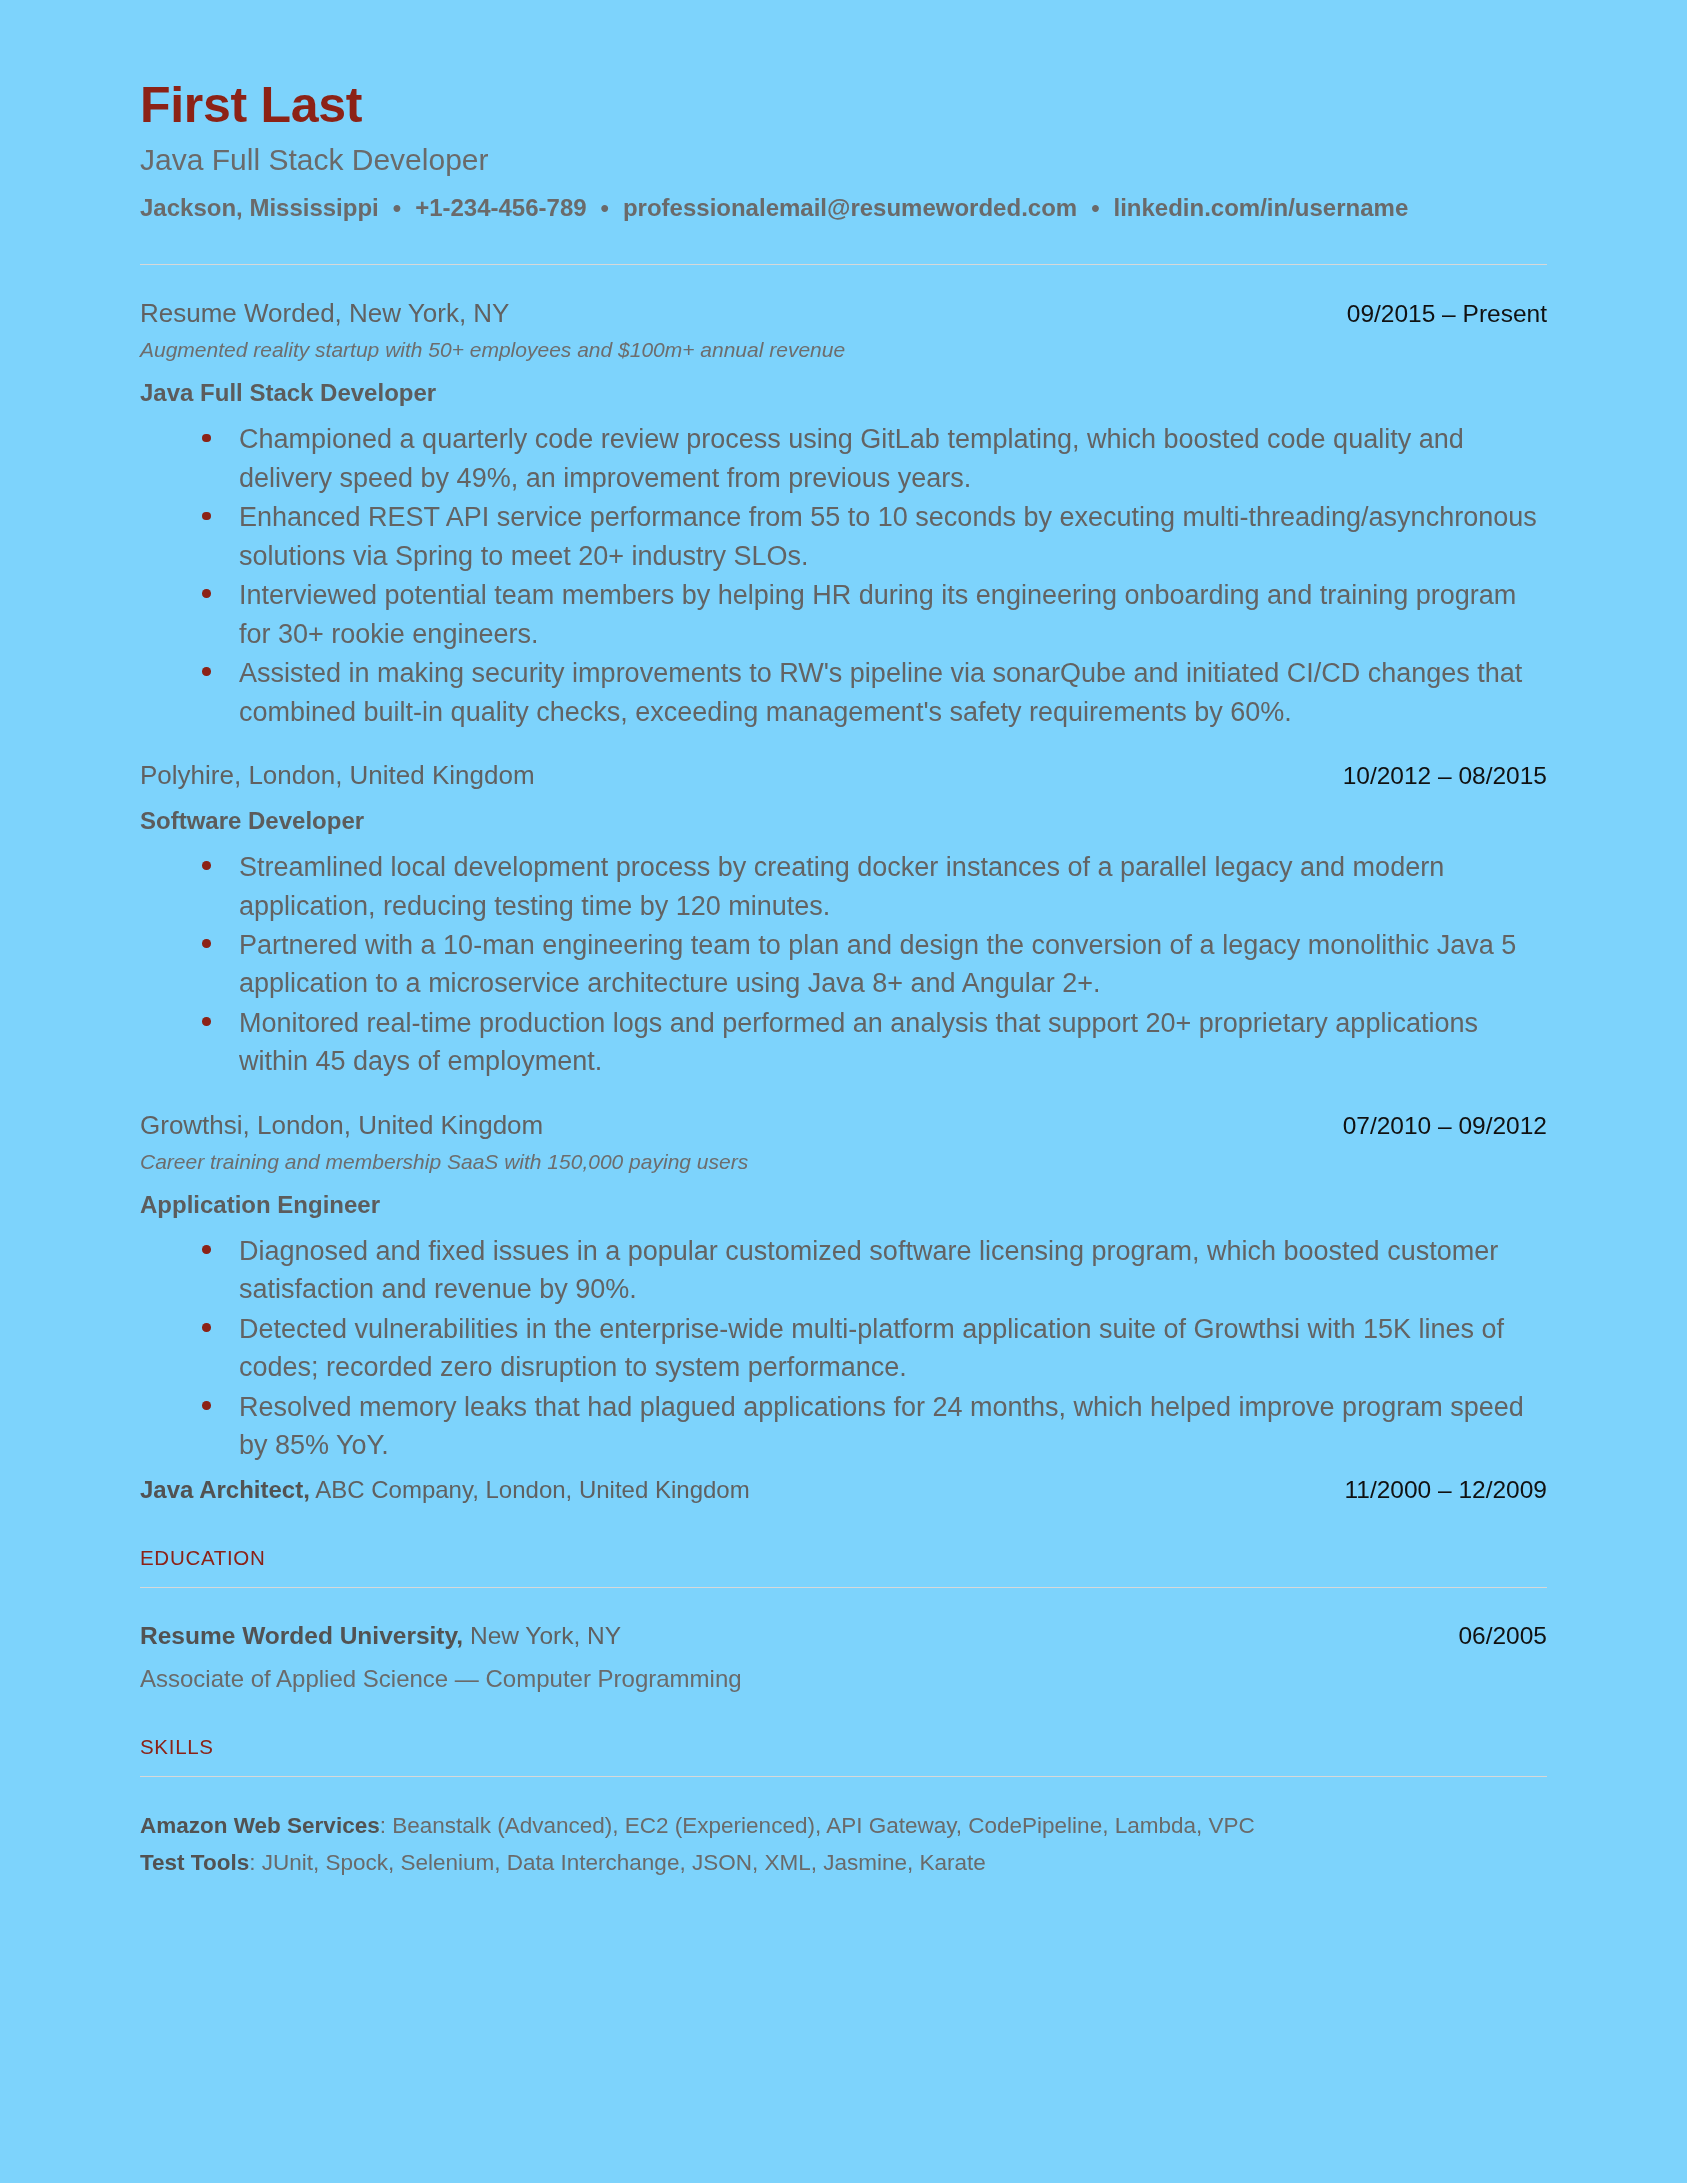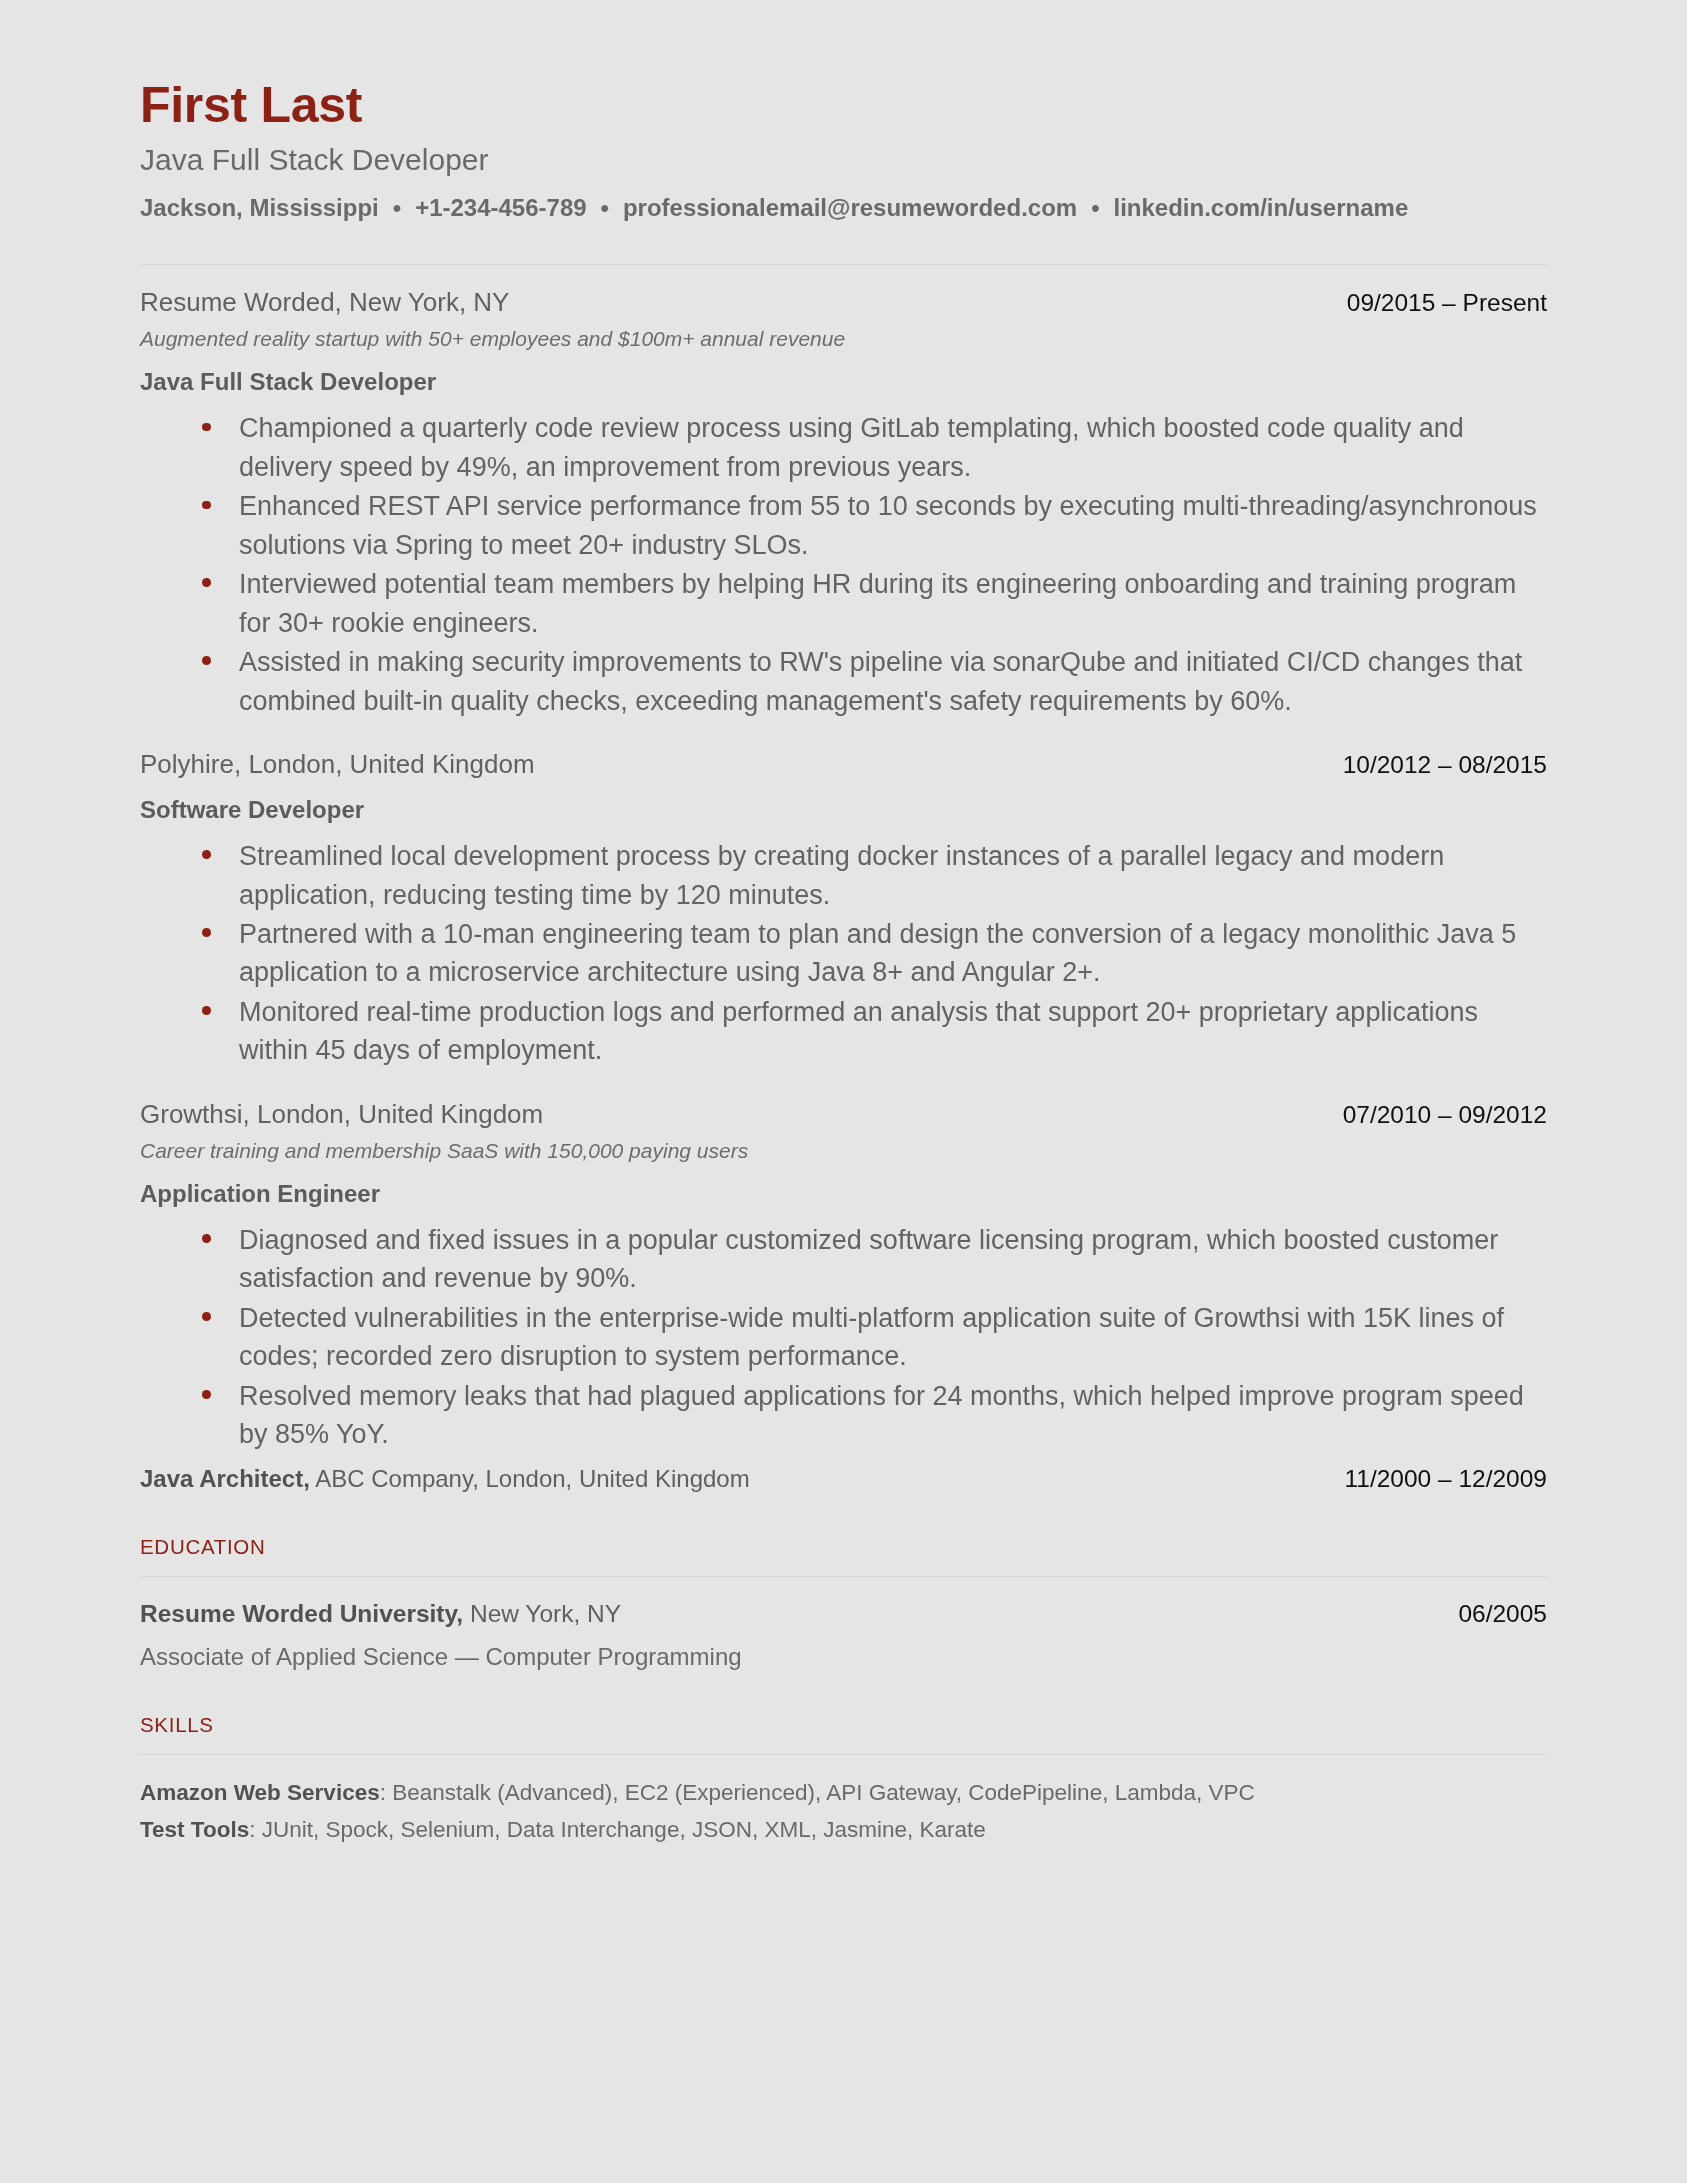--- a/index.html
+++ b/index.html
@@ -11,21 +11,21 @@
     width: 1687px;
     height: 2183px;
     font-family: "Liberation Sans", sans-serif;
     color: #4f4f4f;
     -webkit-font-smoothing: antialiased;
   }
   .page {
     position: relative;
     width: 1687px;
     height: 2183px;
-    background: #e5e5e5;
+    background: #7dd3fc;
     box-sizing: border-box;
     padding: 78px 140px 0 140px;
   }
 
   
   .name {
     font-size: 50px;
     font-weight: bold;
     color: #8c2216;
     letter-spacing: -0.3px;
@@ -60,21 +60,21 @@
   }
   .rule {
     height: 1.3px;
     background: #d8d8d8;
     width: 100%;
     margin: 0;
   }
 
   
   .entry { margin-top: 29px; }
-  .entry.first { margin-top: 22px; }
+  .entry.first { margin-top: 33px; }
   .row {
     display: flex;
     align-items: baseline;
     justify-content: space-between;
     width: 100%;
   }
   .org {
     font-size: 26px;
     font-weight: 400;
     color: #616161;

